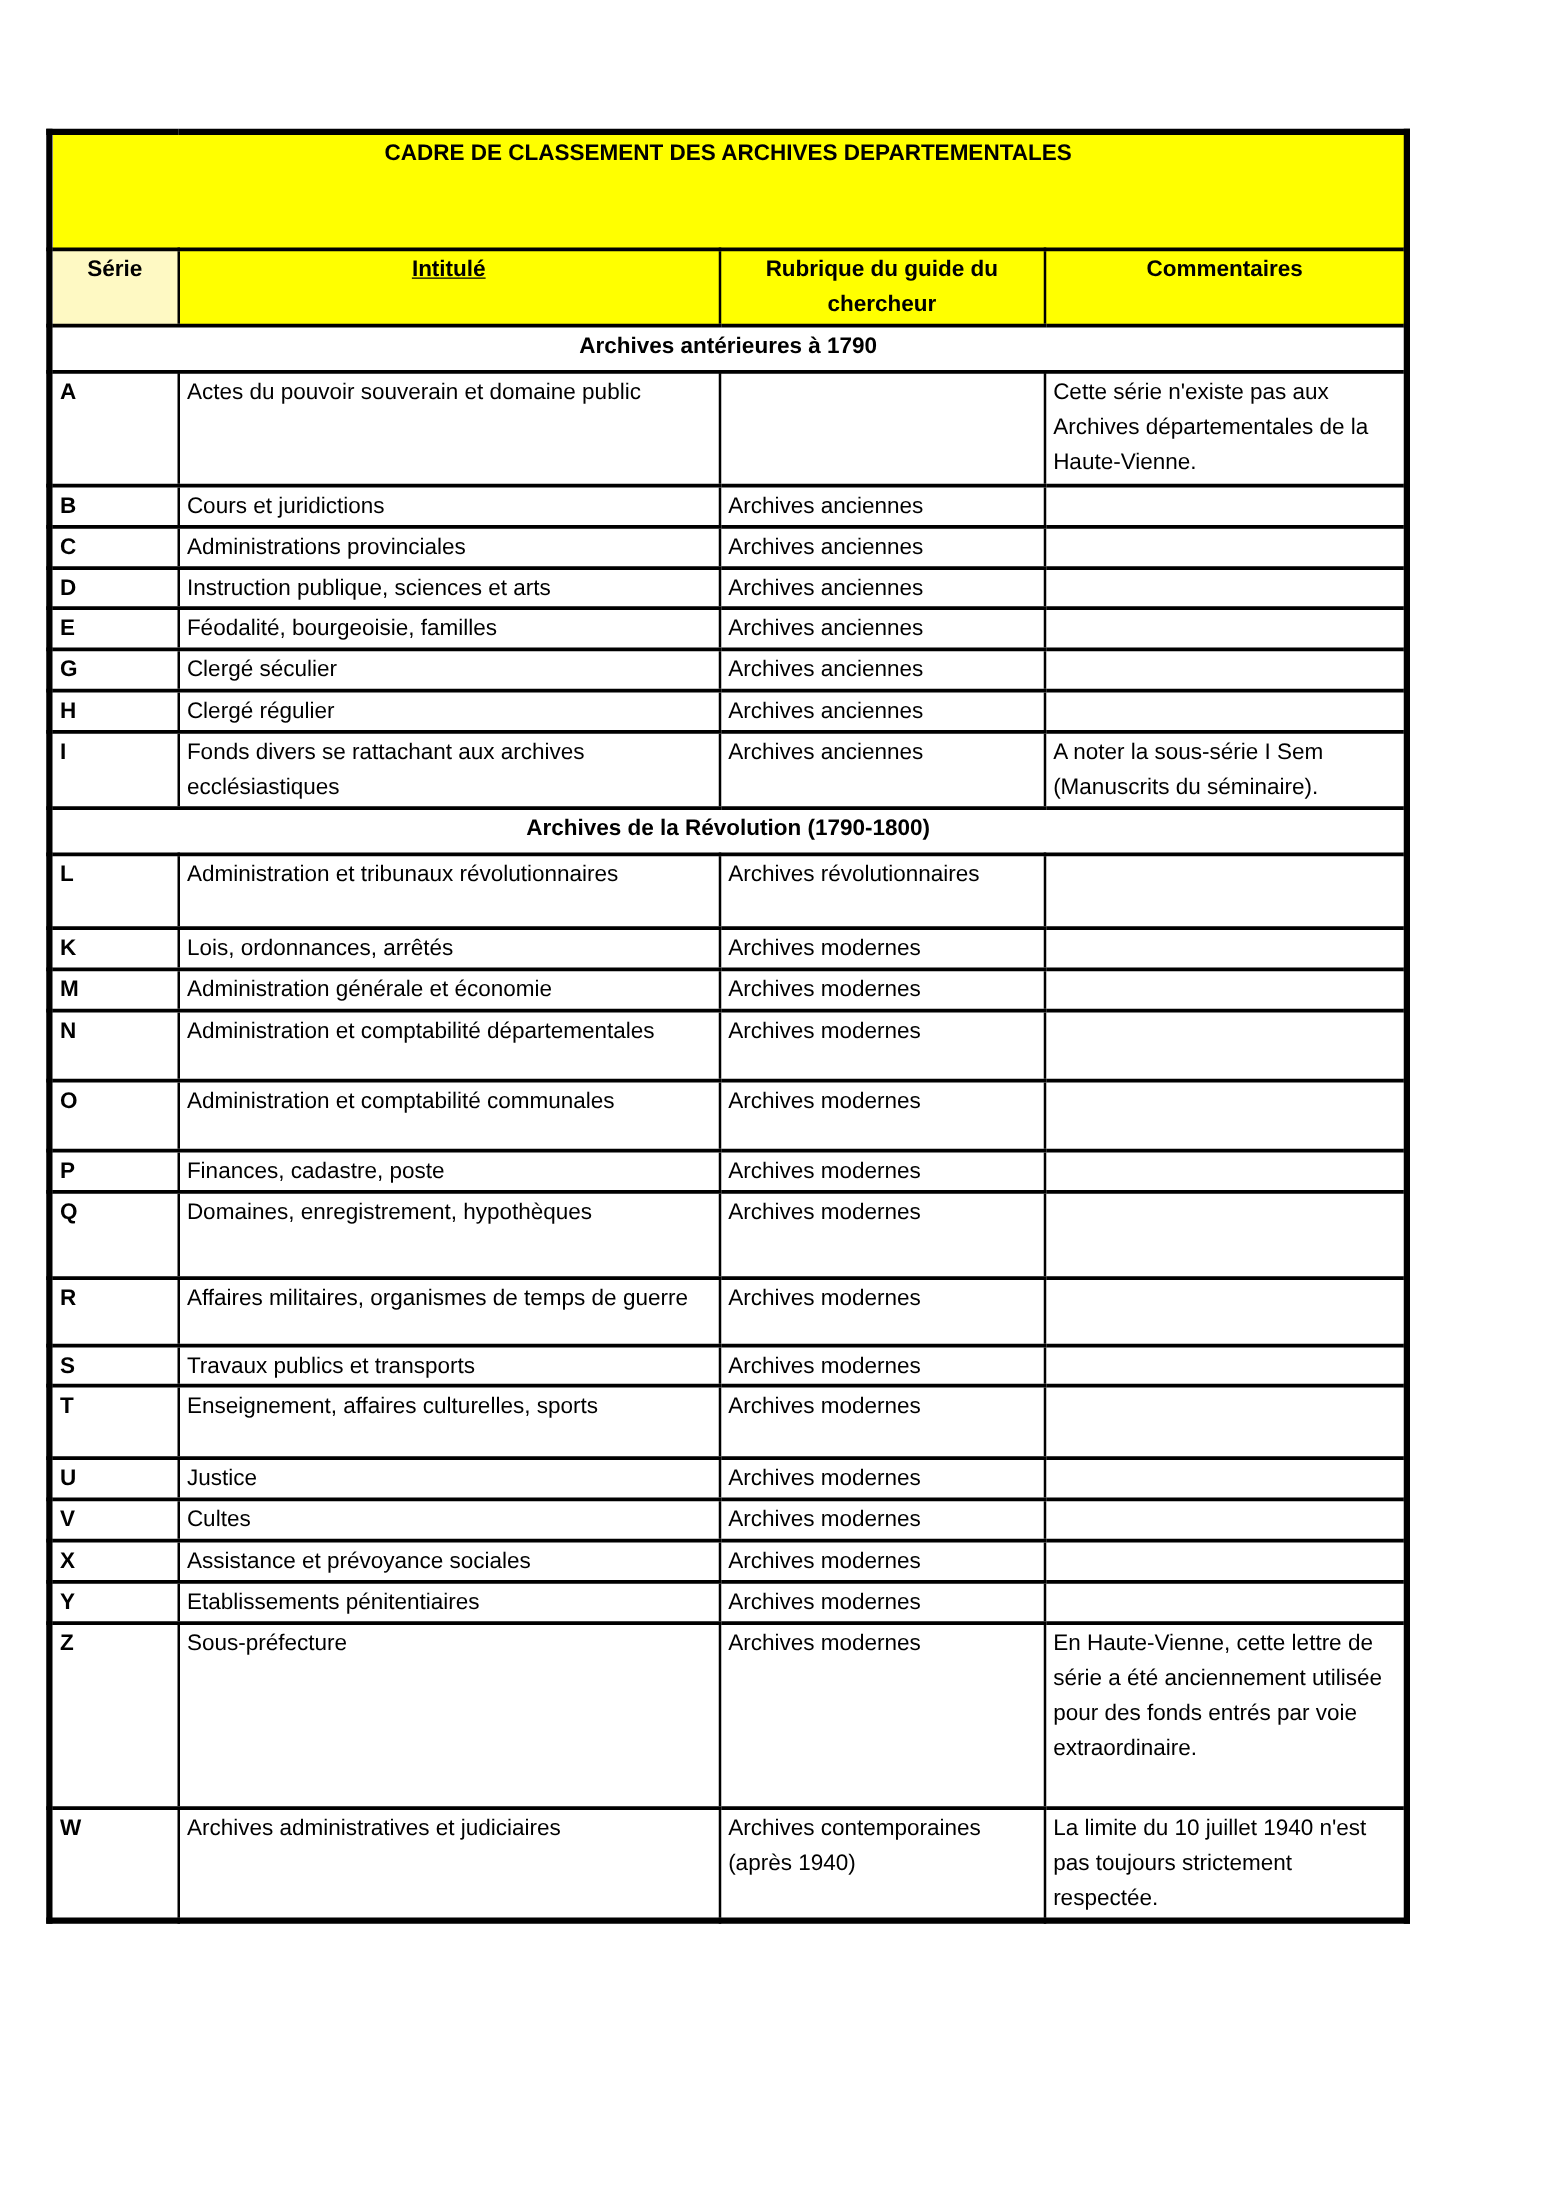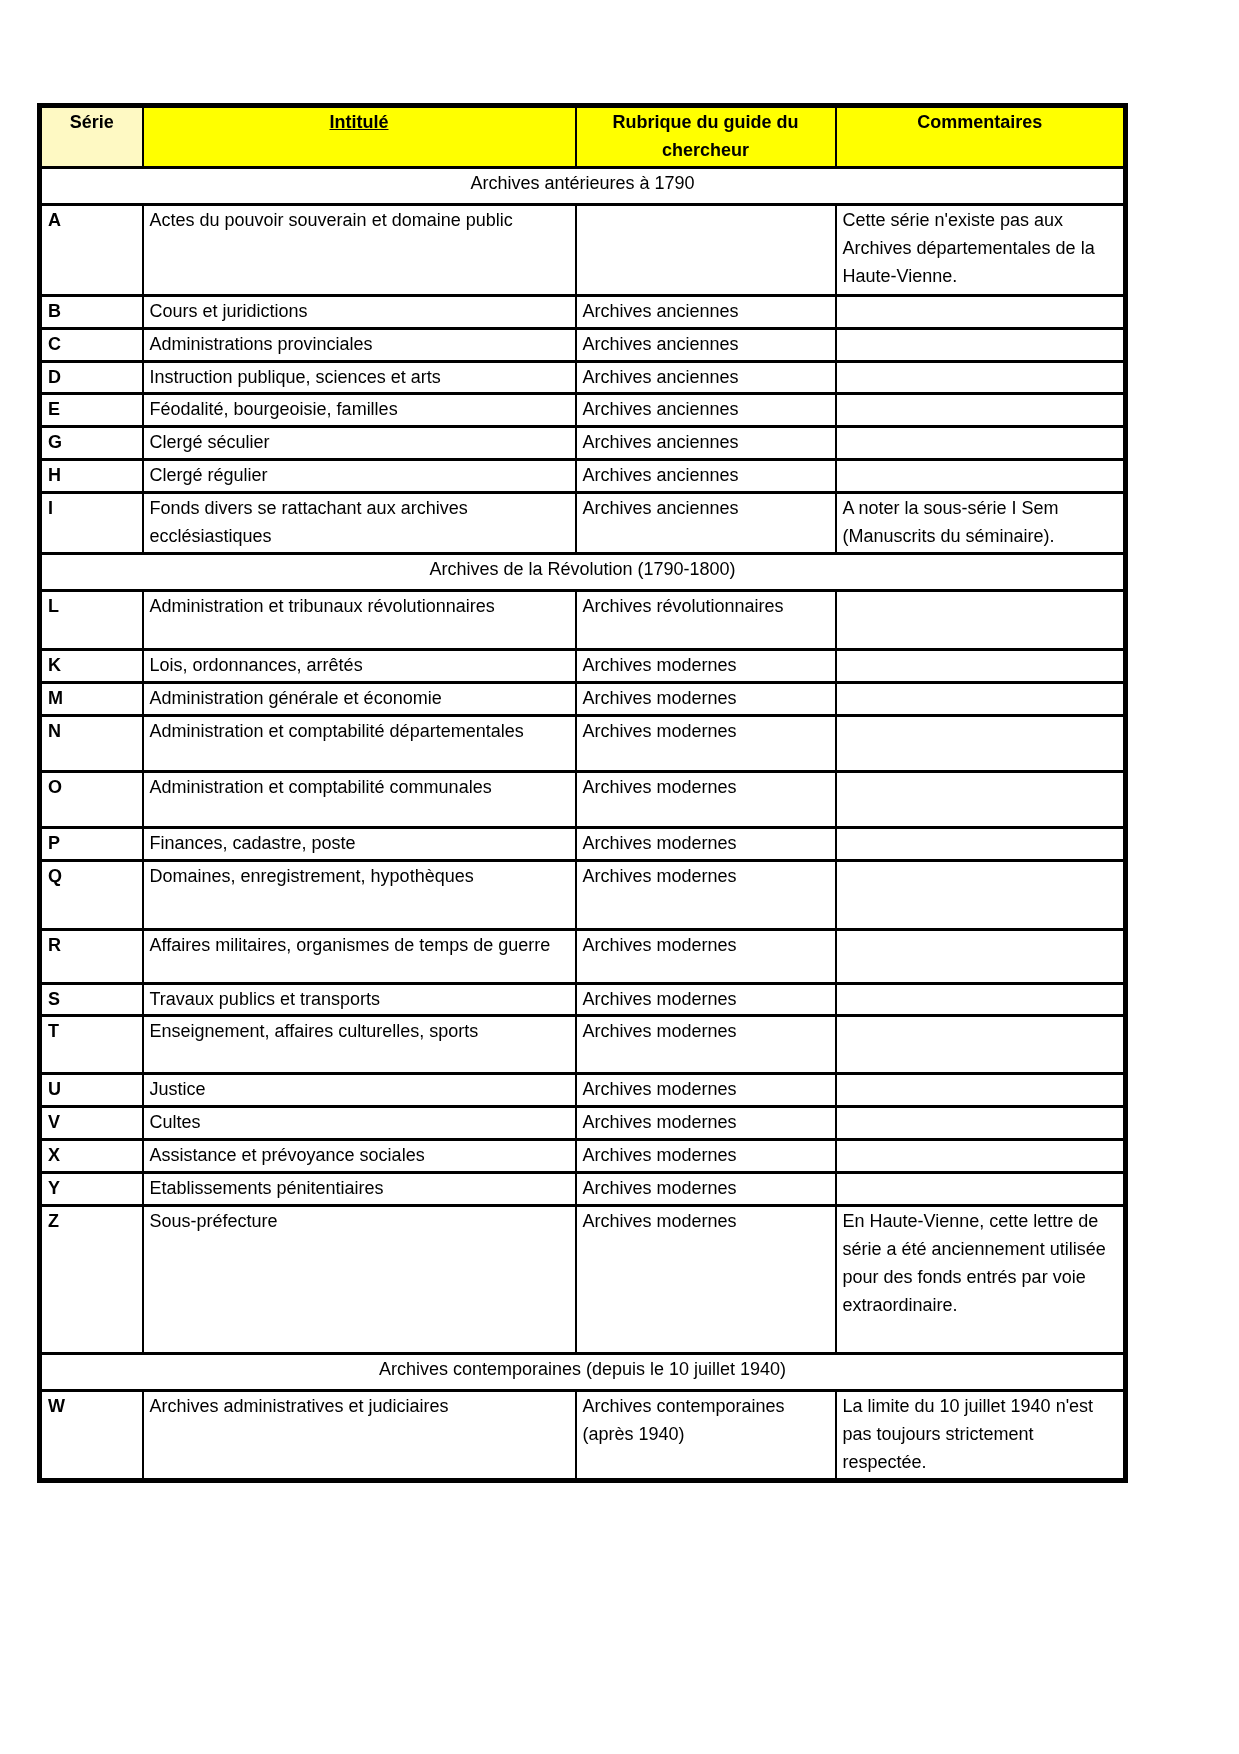--- a/index.html
+++ b/index.html
@@ -48,21 +48,21 @@
     font-size: 18.5px;
   }
   th.header-cell {
     font-weight: bold;
     text-align: center;
     vertical-align: top;
     padding-top: 9px;
     height: 52px;
   }
   td.section-cell {
-    font-weight: normal;
+    font-weight: bold;
     text-align: center;
     vertical-align: middle;
     height: 32px;
   }
   td.serie-cell {
     font-weight: bold;
     padding-left: 4px;
   }
 </style>
 </head>
@@ -71,20 +71,23 @@
 <div class="page">
   <table class="doc-table">
     <colgroup>
       <col style="width:103px">
       <col style="width:433px">
       <col style="width:260px">
       <col style="width:290px">
     </colgroup>
     <tbody id="table-body">
       <tr>
+        <td colspan="4" class="title-cell" style="background: rgb(255, 255, 0);">CADRE DE CLASSEMENT DES ARCHIVES DEPARTEMENTALES</td>
+      </tr>
+      <tr>
         <th class="header-cell" style="background: #fef9c3;">Série</th>
         <th class="header-cell" style="background: rgb(255, 255, 0); text-decoration: underline;">Intitulé</th>
         <th class="header-cell" style="background: rgb(255, 255, 0);">Rubrique du guide du chercheur</th>
         <th class="header-cell" style="background: rgb(255, 255, 0); text-align: center;">Commentaires</th>
       </tr>
     <tr>
           <td colspan="4" class="section-cell" style="height: 32px;">Archives antérieures à 1790</td>
         </tr>
         <tr>
           <td class="serie-cell" style="height: 86px;">A</td>
@@ -221,23 +224,20 @@
           <td>Archives modernes</td>
           <td></td>
         </tr>
         <tr>
           <td class="serie-cell" style="height: 143px;">Z</td>
           <td>Sous-préfecture</td>
           <td>Archives modernes</td>
           <td>En Haute-Vienne, cette lettre de série a été anciennement utilisée pour des fonds entrés par voie extraordinaire.</td>
         </tr>
         <tr>
-          <td colspan="4" class="section-cell" style="height: 32px;">Archives contemporaines (depuis le 10 juillet 1940)</td>
-        </tr>
-        <tr>
           <td class="serie-cell" style="height: 84px;">W</td>
           <td>Archives administratives et judiciaires</td>
           <td>Archives contemporaines (après 1940)</td>
           <td>La limite du 10 juillet 1940 n'est pas toujours strictement respectée.</td>
         </tr>
       </tbody>
   </table>
 </div>
 
 </body></html>

